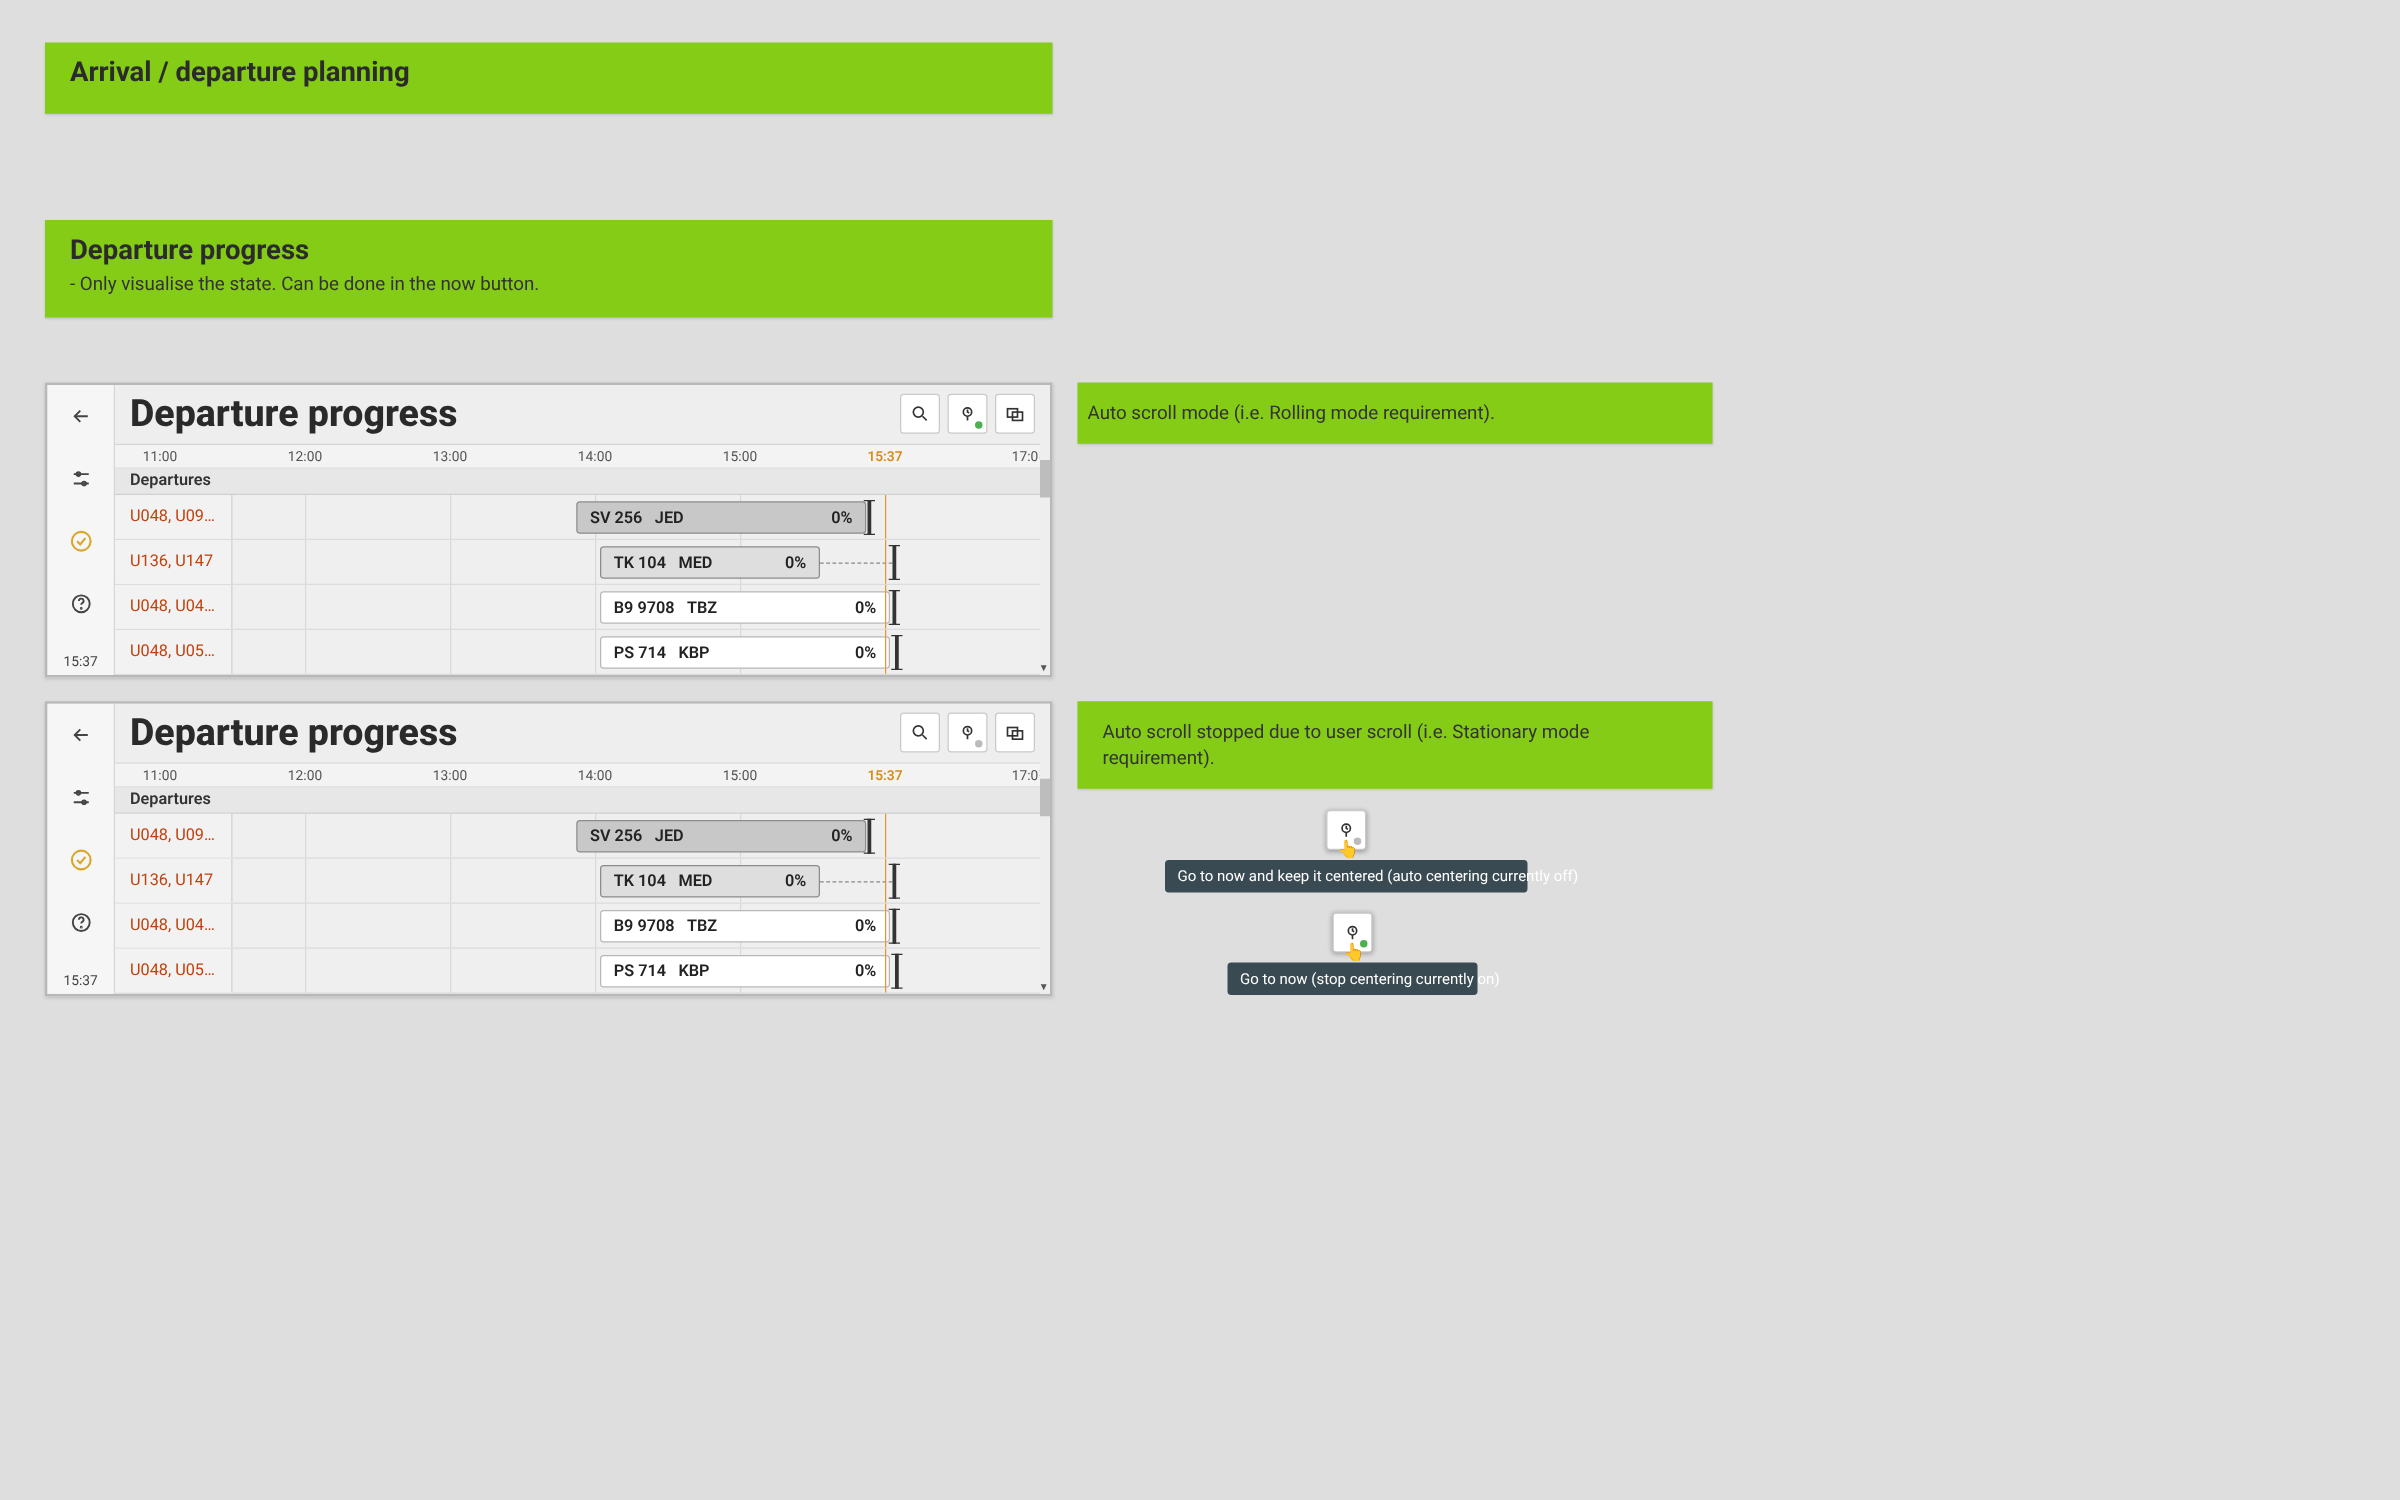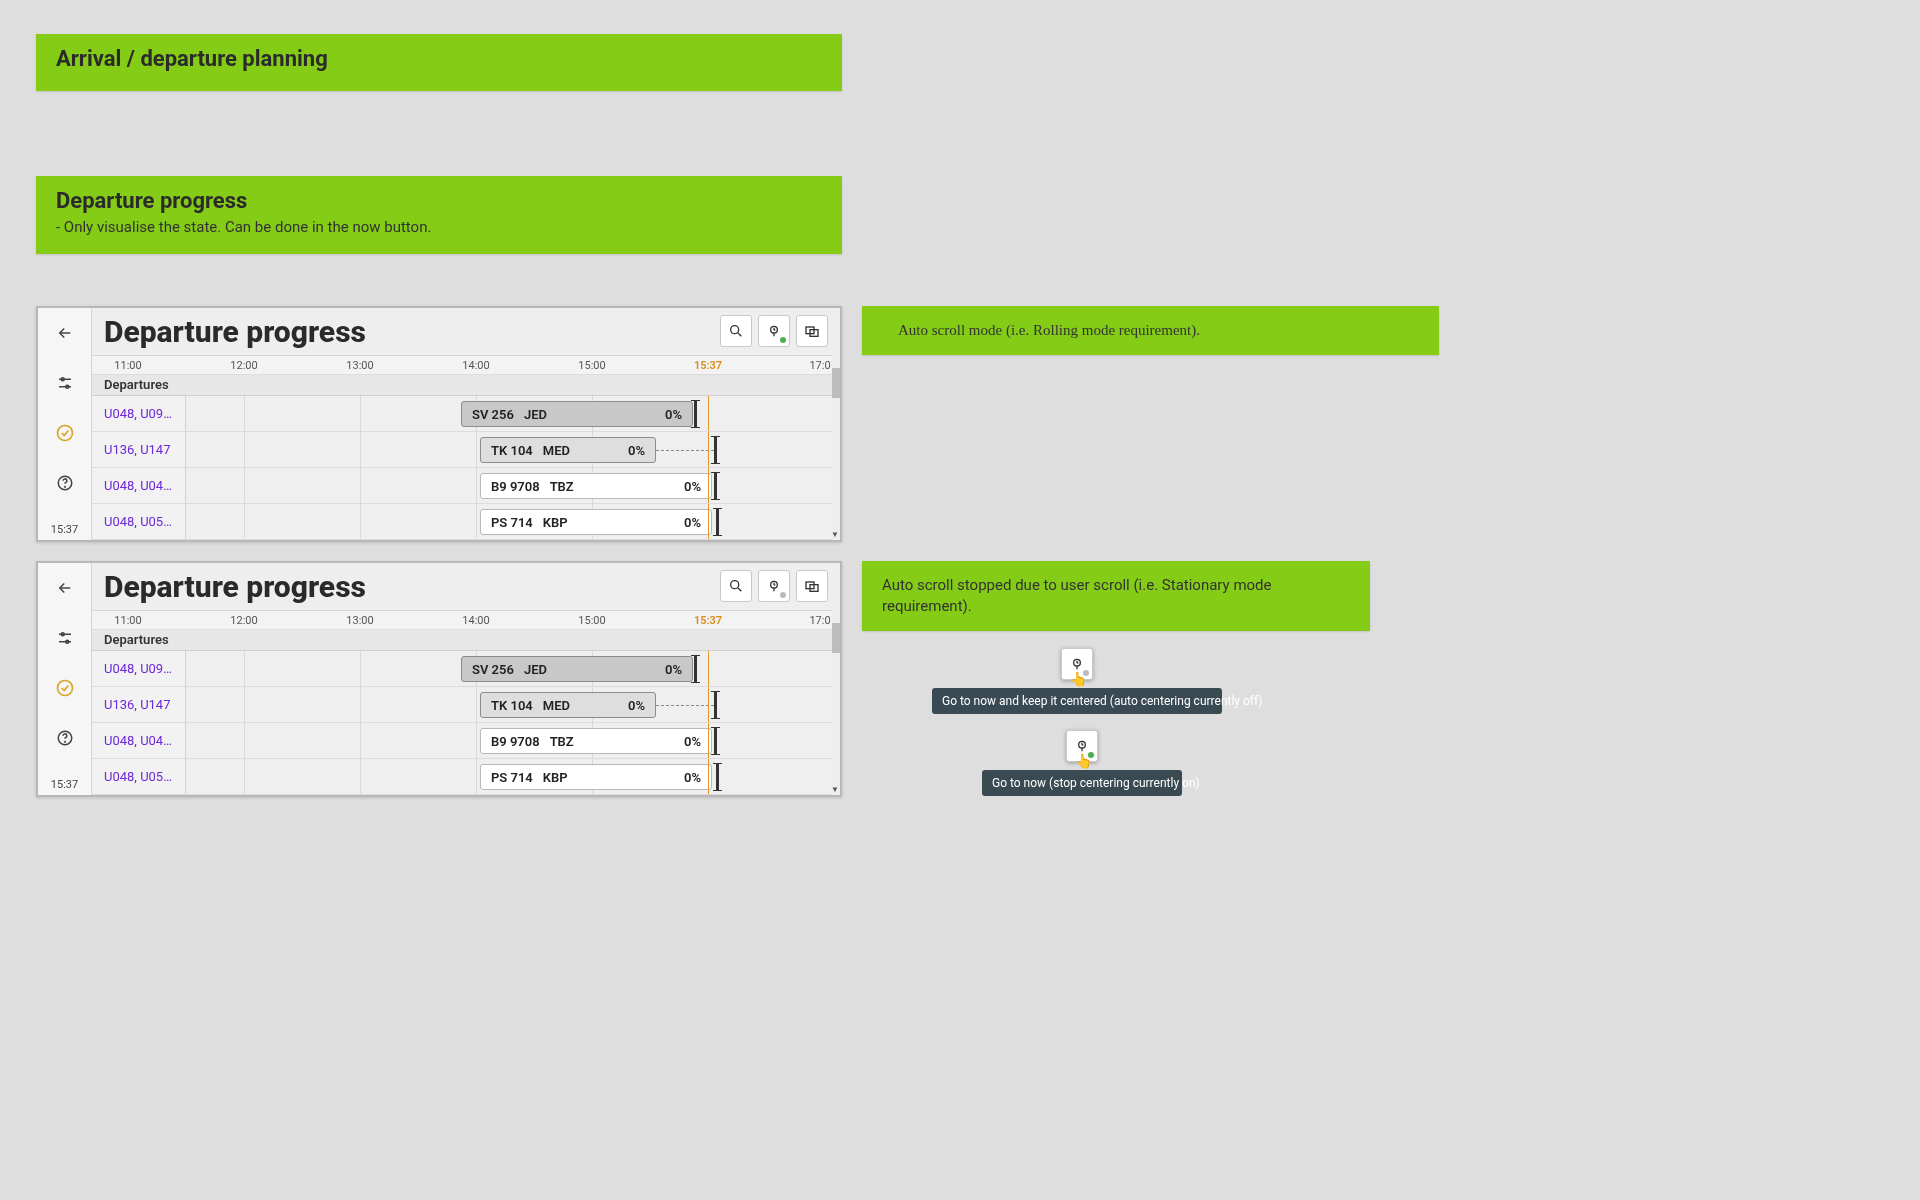--- a/index.html
+++ b/index.html
@@ -60,21 +60,21 @@
   .dot-green { position:absolute; bottom:3px; right:3px; width:6px; height:6px; background:#4caf50; border-radius:50%; }
   .dot-grey  { position:absolute; bottom:3px; right:3px; width:6px; height:6px; background:#bbb; border-radius:50%; }
 
   .time-axis { height: 20px; position: relative; border-bottom: 1px solid #ddd; background: #f3f3f3; font-size: 11px; color: #555; }
   .time-axis .tick { position: absolute; top: 3px; transform: translateX(-50%); }
   .time-axis .now  { position: absolute; top: 3px; transform: translateX(-50%); color: #d98b1a; font-weight: 600; }
   .time-axis .arrows { position:absolute; right:2px; top:0; font-size:8px; color:#666; line-height: 8px;}
   .section-row { height: 22px; background: #e7e7e7; border-bottom: 1px solid #d0d0d0; padding-left: 12px; font-size: 13px; font-weight: 600; display:flex; align-items:center; color:#333;}
   .grid { position: relative; }
   .row { height: 36px; border-bottom: 1px solid #dcdcdc; position: relative; display:flex; }
-  .row-label { width: 94px; padding-left: 12px; font-size: 13px; color: #6d28d9; display:flex; align-items:center; border-right:1px solid #d0d0d0; background:#f2f2f2; white-space:nowrap; overflow:hidden; text-overflow:ellipsis;}
+  .row-label { width: 94px; padding-left: 12px; font-size: 13px; color: #c2410c; display:flex; align-items:center; border-right:1px solid #d0d0d0; background:#f2f2f2; white-space:nowrap; overflow:hidden; text-overflow:ellipsis;}
   .row-cells { flex:1; position:relative; }
   .vline { position:absolute; top:0; bottom:0; width:1px; background:#d9d9d9; }
   .nowline { position:absolute; top:0; bottom:0; width:1px; background:#e29a2c; z-index:3;}
   .bar {
     position:absolute; top:5px; height:26px;
     border:1px solid #8c8c8c; border-radius:3px;
     display:flex; align-items:center; padding:0 10px;
     font-size:13px; font-weight:600; color:#222;
     white-space:nowrap;
   }
@@ -111,21 +111,21 @@
 
 <div class="note" style="left:36px; top:34px; width:806px;">
   <h2>Arrival / departure planning</h2>
 </div>
 
 <div class="note" style="left:36px; top:176px; width:806px;">
   <h2>Departure progress</h2>
   <p>- Only visualise the state. Can be done in the now button.</p>
 </div>
 
-<div class="note" style="left:862px; top:306px; width:577px; padding:14px 36px;font-family:Liberation Serif, serif;">
+<div class="note" style="left:862px; top:306px; width:508px; padding:14px 8px;">
   <p>Auto scroll mode (i.e. Rolling mode requirement).</p>
 </div>
 
 <div class="note" style="left:862px; top:561px; width:508px; padding:14px 20px;">
   <p>Auto scroll stopped due to user scroll (i.e. Stationary mode requirement).</p>
 </div>
 
 <div class="panel" style="left:36px; top:306px; width:806px; height:236px;">
   <div class="rail">
     <div class="rail-btn">

